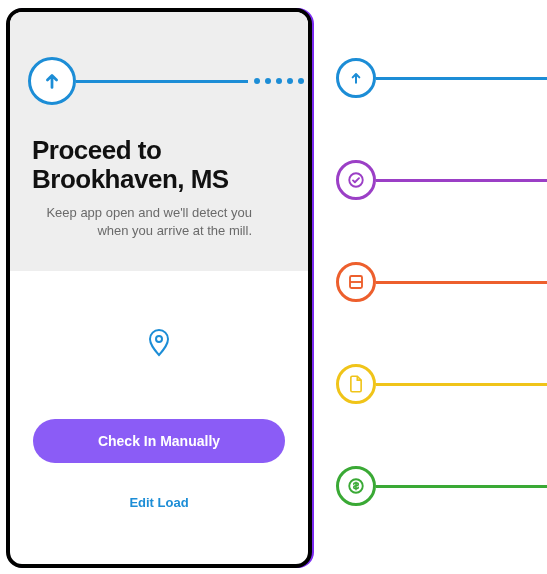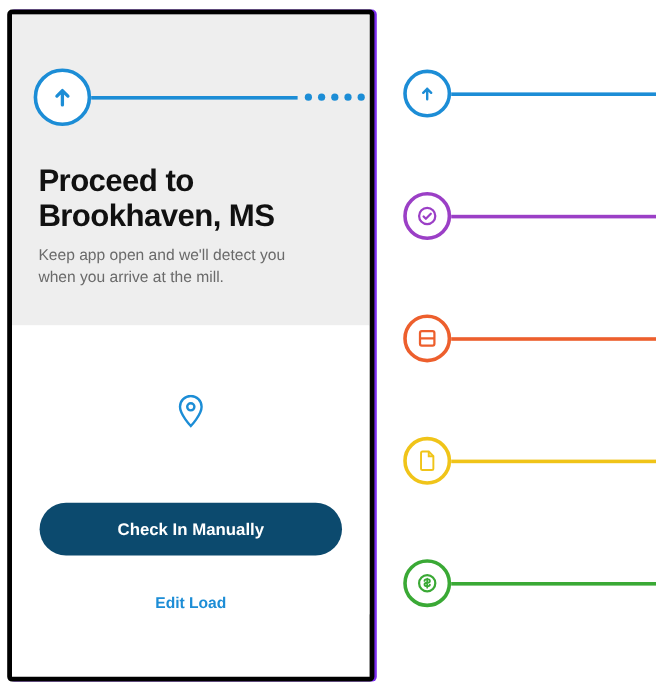--- a/index.html
+++ b/index.html
@@ -12,21 +12,21 @@
     overflow: hidden;
   }
 
   .phone {
     position: absolute;
     left: 6px;
     top: 8px;
     width: 306px;
     height: 560px;
     border: 4px solid #000;
-    border-radius: 4px;
+    border-radius: 16px;
     overflow: hidden;
     background: #fff;
     box-shadow: 2px 0 0 #7b2cf0;
   }
 
   .phone-top {
     background: #eeeeee;
     padding-top: 42px;
     position: relative;
   }
@@ -78,39 +78,40 @@
     color: #111;
     letter-spacing: -0.5px;
   }
   .headline p {
     margin-top: 10px;
     font-size: 13px;
     color: #6a6a6a;
     line-height: 1.35;
     max-width: 220px;
     padding-bottom: 26px;
+    text-align: right;
   }
 
   .phone-bottom {
     background: #fff;
     text-align: center;
     padding-top: 58px;
   }
 
   .pin-holder {
     display: flex;
     justify-content: center;
     margin-bottom: 62px;
   }
 
   .checkin-btn {
     display: block;
     margin: 0 auto;
     width: 252px;
-    background: #0c4a6e;
+    background: #8b5cf6;
     color: #fff;
     border: none;
     border-radius: 24px;
     padding: 14px 0;
     font-size: 14px;
     font-weight: 700;
     cursor: pointer;
   }
 
   .edit-link {

